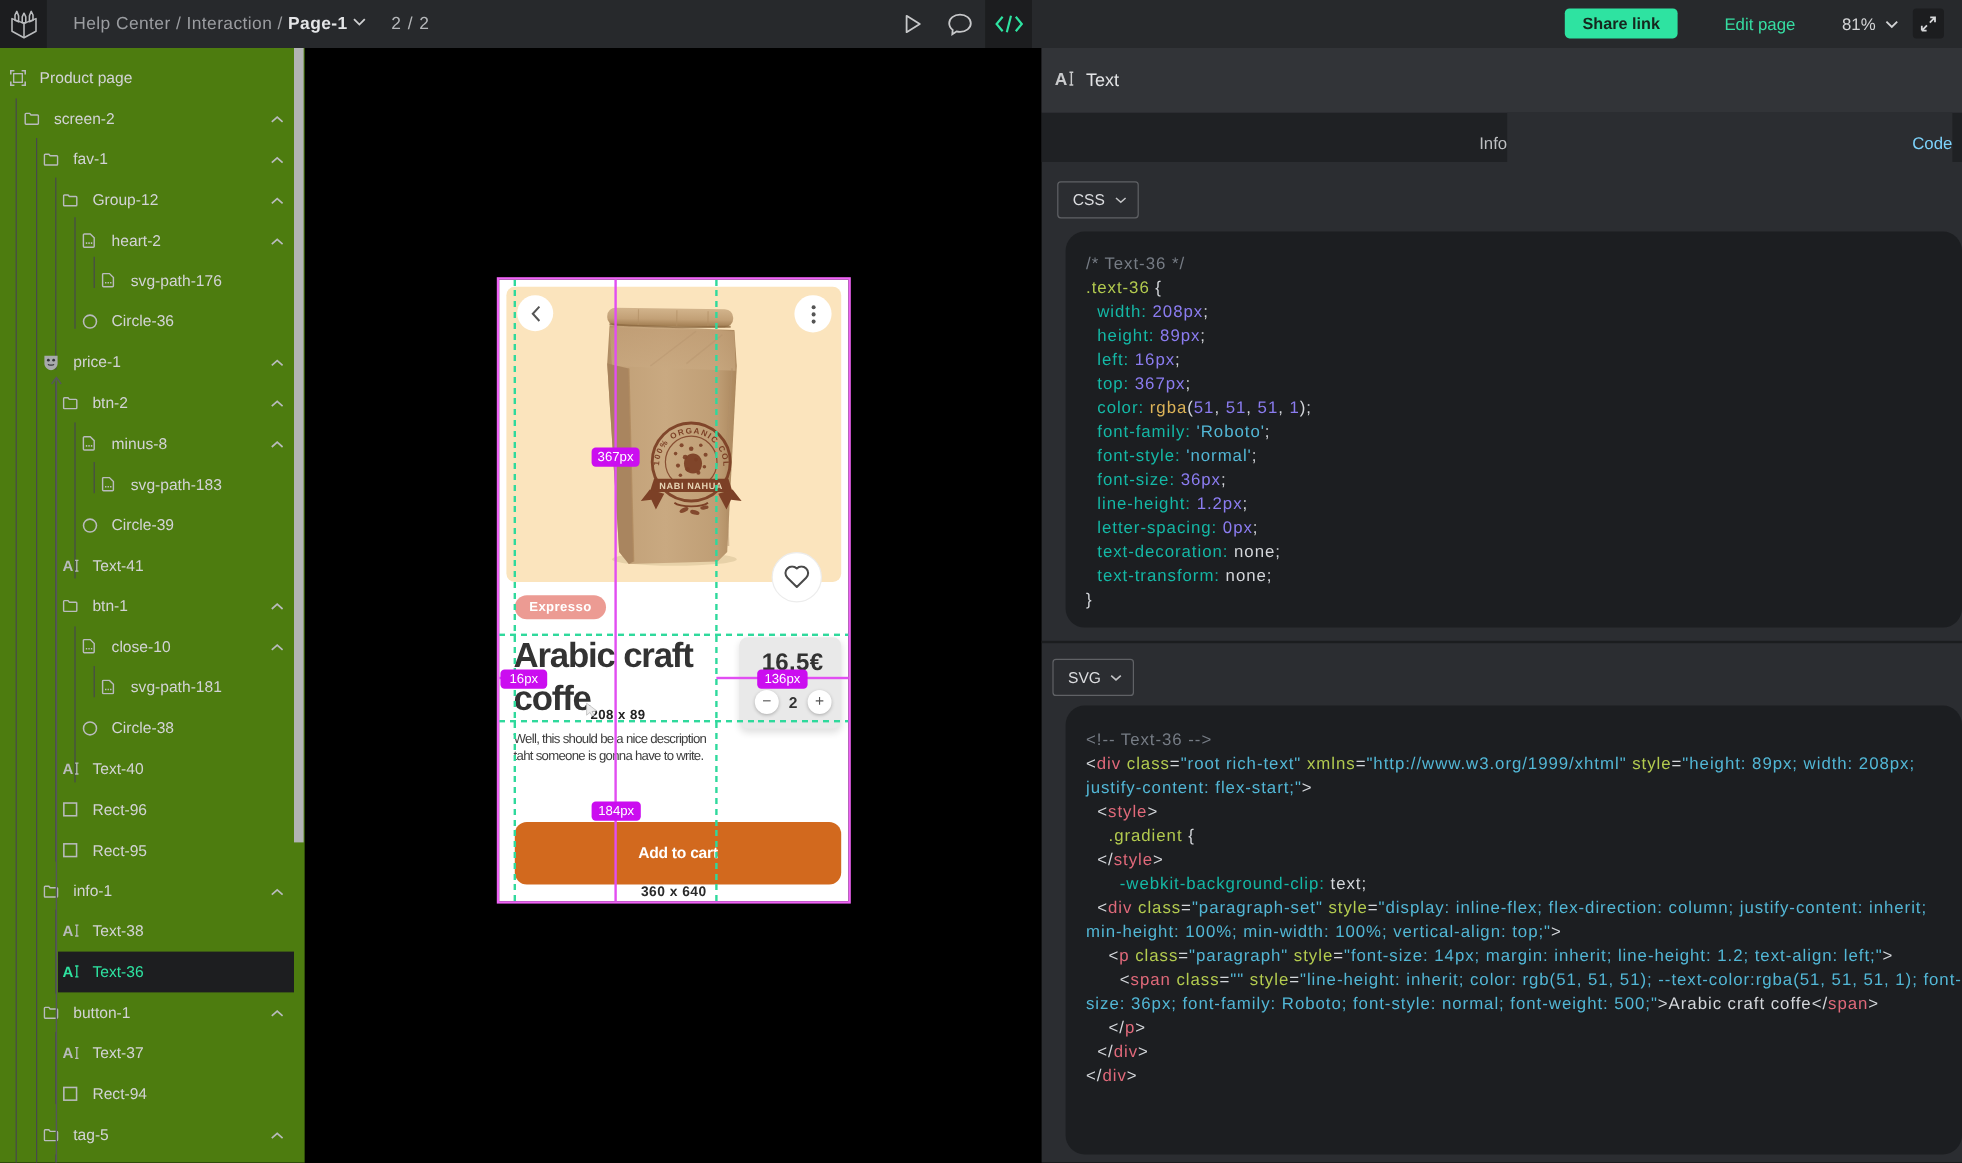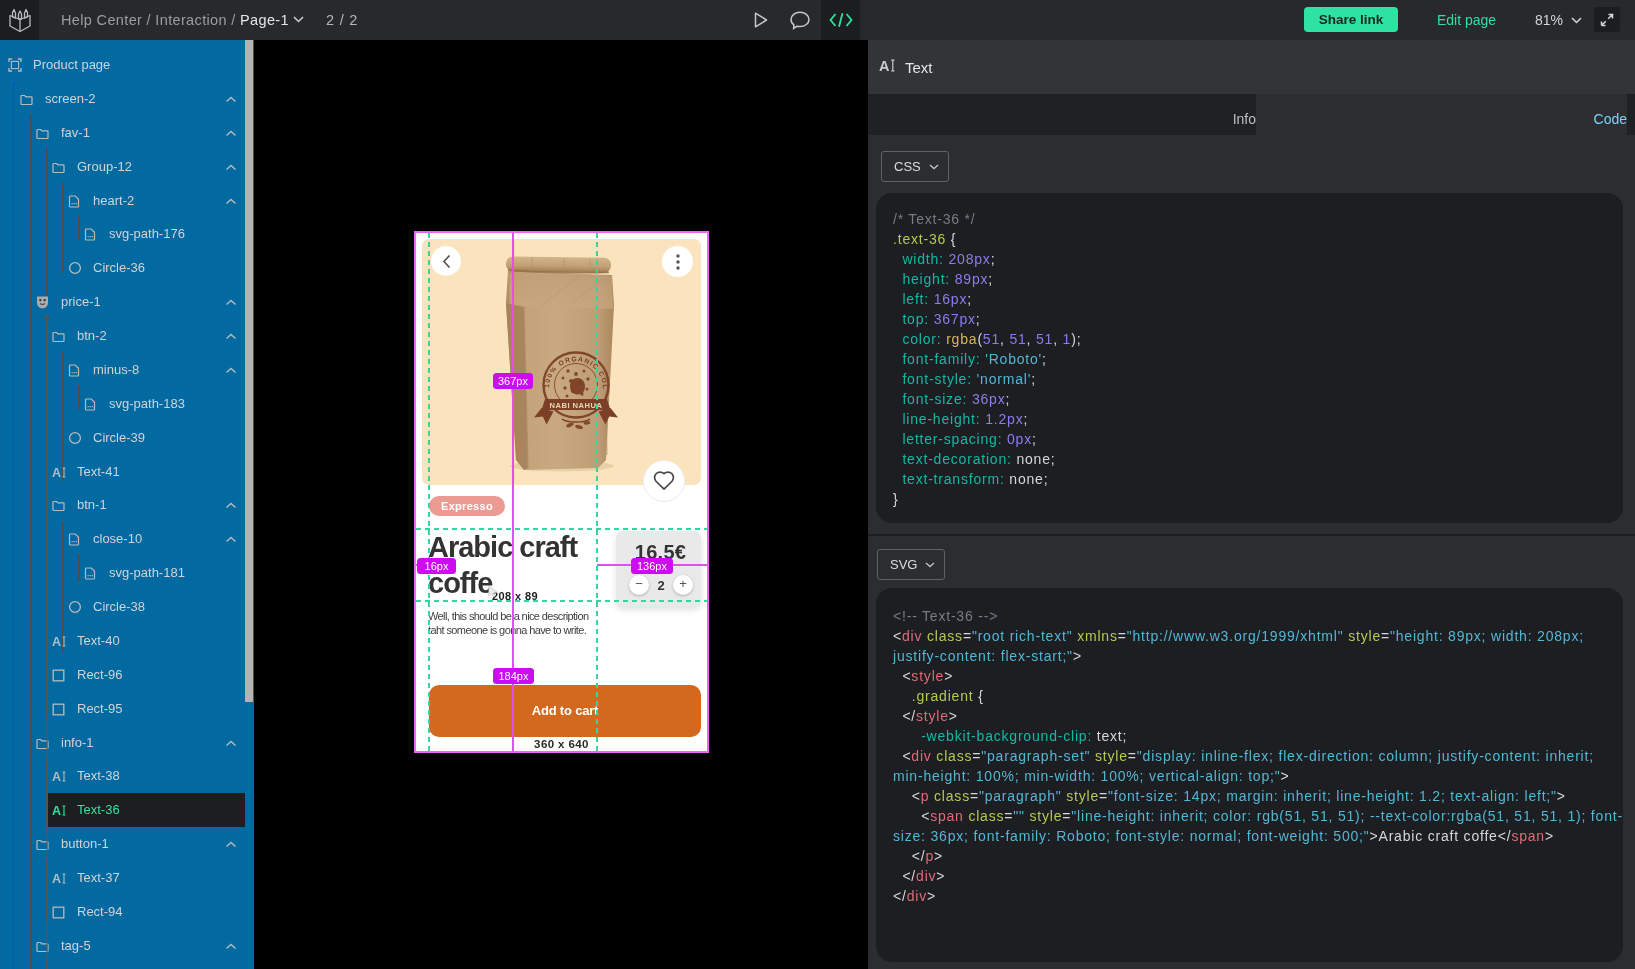--- a/index.html
+++ b/index.html
@@ -1,29 +1,29 @@
 <!DOCTYPE html>
 <html><head><meta charset="utf-8"><title>p</title><style>
 *{margin:0;padding:0;box-sizing:border-box}
 html,body{width:1635px;height:969px;overflow:hidden}
 body{background:#000;font-family:"Liberation Sans",sans-serif;position:relative}
 
 #topbar{position:absolute;left:0;top:0;width:1635px;height:40px;background:#27292c}
 #logo{position:absolute;left:0;top:0;width:39px;height:40px;background:#1c1d1f;display:flex;align-items:center;justify-content:center}
 #crumb{position:absolute;left:61px;top:12px;font-size:14.5px;color:#9b9da1;letter-spacing:.35px}
-#crumb b{color:#e4e5e7;font-weight:400}
+#crumb b{color:#e4e5e7;font-weight:700}
 #pp{position:absolute;left:326px;top:12px;font-size:14.5px;color:#b4b6b9;letter-spacing:.8px}
 .tico{position:absolute;top:0;width:40px;height:40px;display:flex;align-items:center;justify-content:center}
 #codebtn{background:#1c1d1f}
 #sharebtn{position:absolute;left:1304px;top:7px;width:94px;height:25px;border-radius:4px;background:#2ee3a1;color:#16271e;font-size:13.5px;font-weight:700;text-align:center;line-height:25px}
 #editpage{position:absolute;left:1437px;top:12px;font-size:14px;color:#36dda2}
 #zoomp{position:absolute;left:1535px;top:12px;font-size:14px;color:#d3d4d6}
 #expandbtn{position:absolute;left:1594px;top:7px;width:26px;height:25px;background:#1c1d1f;border-radius:3px;display:flex;align-items:center;justify-content:center}
 
-#sidebar{position:absolute;left:0;top:40px;width:254px;height:929px;background:#0369a1;overflow:hidden}
+#sidebar{position:absolute;left:0;top:40px;width:254px;height:929px;background:#4d7c0f;overflow:hidden}
 #sbthumb{position:absolute;left:245px;top:0;width:8px;height:662px;background:#b2b3b5}
 .trow{position:absolute;left:0;width:245px;height:34px}
 .trow.sel{background:linear-gradient(90deg,transparent 0 48px,#1d1e20 48px)}
 .ticon{position:absolute;top:10px}
 .tname{position:absolute;top:9px;font-size:13px;color:#d2d3d5;white-space:nowrap}
 .trow.sel .tname{color:#2ee3a1}
 .chev{position:absolute;right:8px;top:14px}
 .guide{position:absolute;width:1px;background:#47494d}
 
 #canvas{position:absolute;left:254px;top:40px;width:614px;height:929px;background:#000}
@@ -51,21 +51,21 @@
 
 #rpanel{position:absolute;left:868px;top:40px;width:767px;height:929px;background:#2b2d31}
 #rphead{position:absolute;left:0;top:0;width:767px;height:54px;background:#323438}
 #rptext{position:absolute;left:37px;top:19px;font-size:15px;color:#e3e4e6}
 #tabs{position:absolute;left:0;top:54px;width:767px;height:41px;background:#1f2124}
 #tabcode{position:absolute;left:388px;top:0;width:371px;height:41px;background:#2b2d31}
 .tabt{position:absolute;top:17px;width:100%;text-align:right;font-size:14px}
 #tabinfo{position:absolute;left:0;top:0;width:388px;height:41px}
 .sel1{position:absolute;width:68px;height:31px;border:1px solid #606266;border-radius:3px;color:#dcdde0;font-size:13px;line-height:29px;padding-left:12px}
 .selchev{position:absolute;right:9px;top:12px}
-.codeblock{position:absolute;left:8px;width:747px;background:#1c1e21;border-radius:16px;font-size:14px;letter-spacing:.8px;color:#d4d7db}
+.codeblock{position:absolute;left:20px;width:747px;background:#1c1e21;border-radius:16px;font-size:14px;letter-spacing:.8px;color:#d4d7db}
 .cline{white-space:pre;height:20px;line-height:inherit}
 .codeblock{line-height:20px}
 .c-com{color:#767c85}.c-sel{color:#b3cb4f}.c-prop{color:#14b8a6}.c-num{color:#8b7cf0}.c-fn{color:#ddb458}.c-tag{color:#e0697a}.c-attr{color:#b3cb4f}.c-str{color:#52b7d6}
 #divider{position:absolute;left:0;top:494px;width:767px;height:2px;background:#1b1d1f}
 </style></head><body>
 
 <div id="topbar">
  <div id="logo">
       <svg width="26" height="28" viewBox="0 0 26 28">
   <g fill="none" stroke="#b9bbbd" stroke-width="1.3" stroke-linejoin="round">

